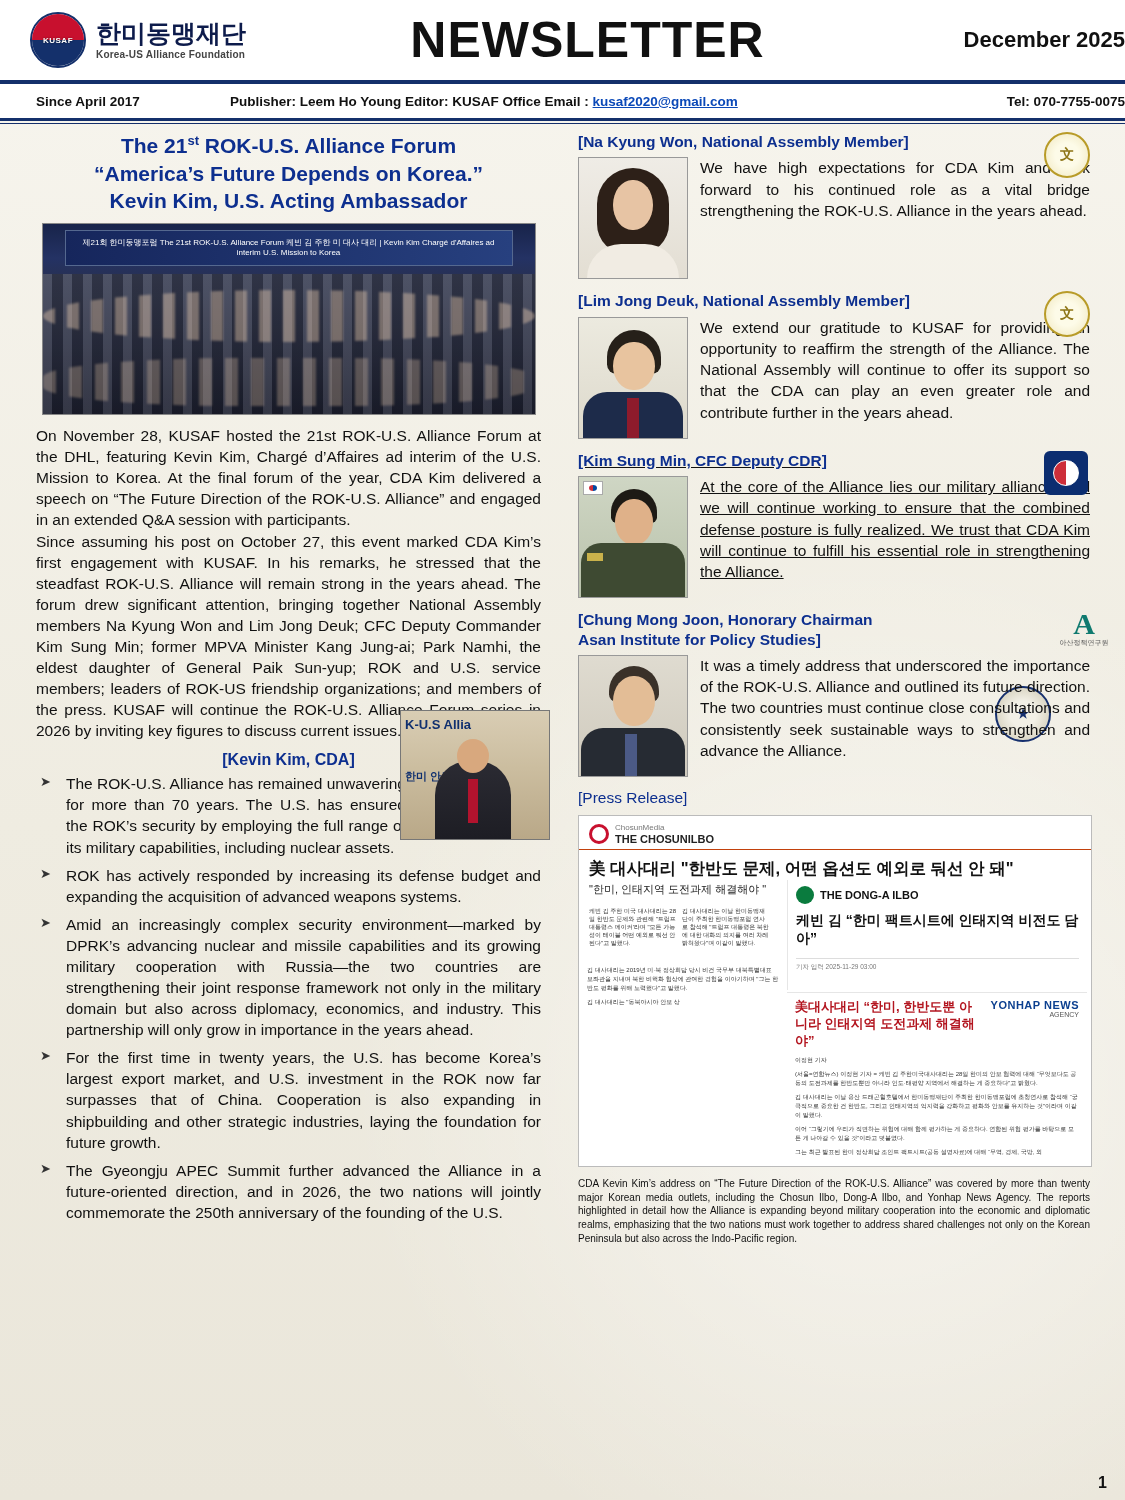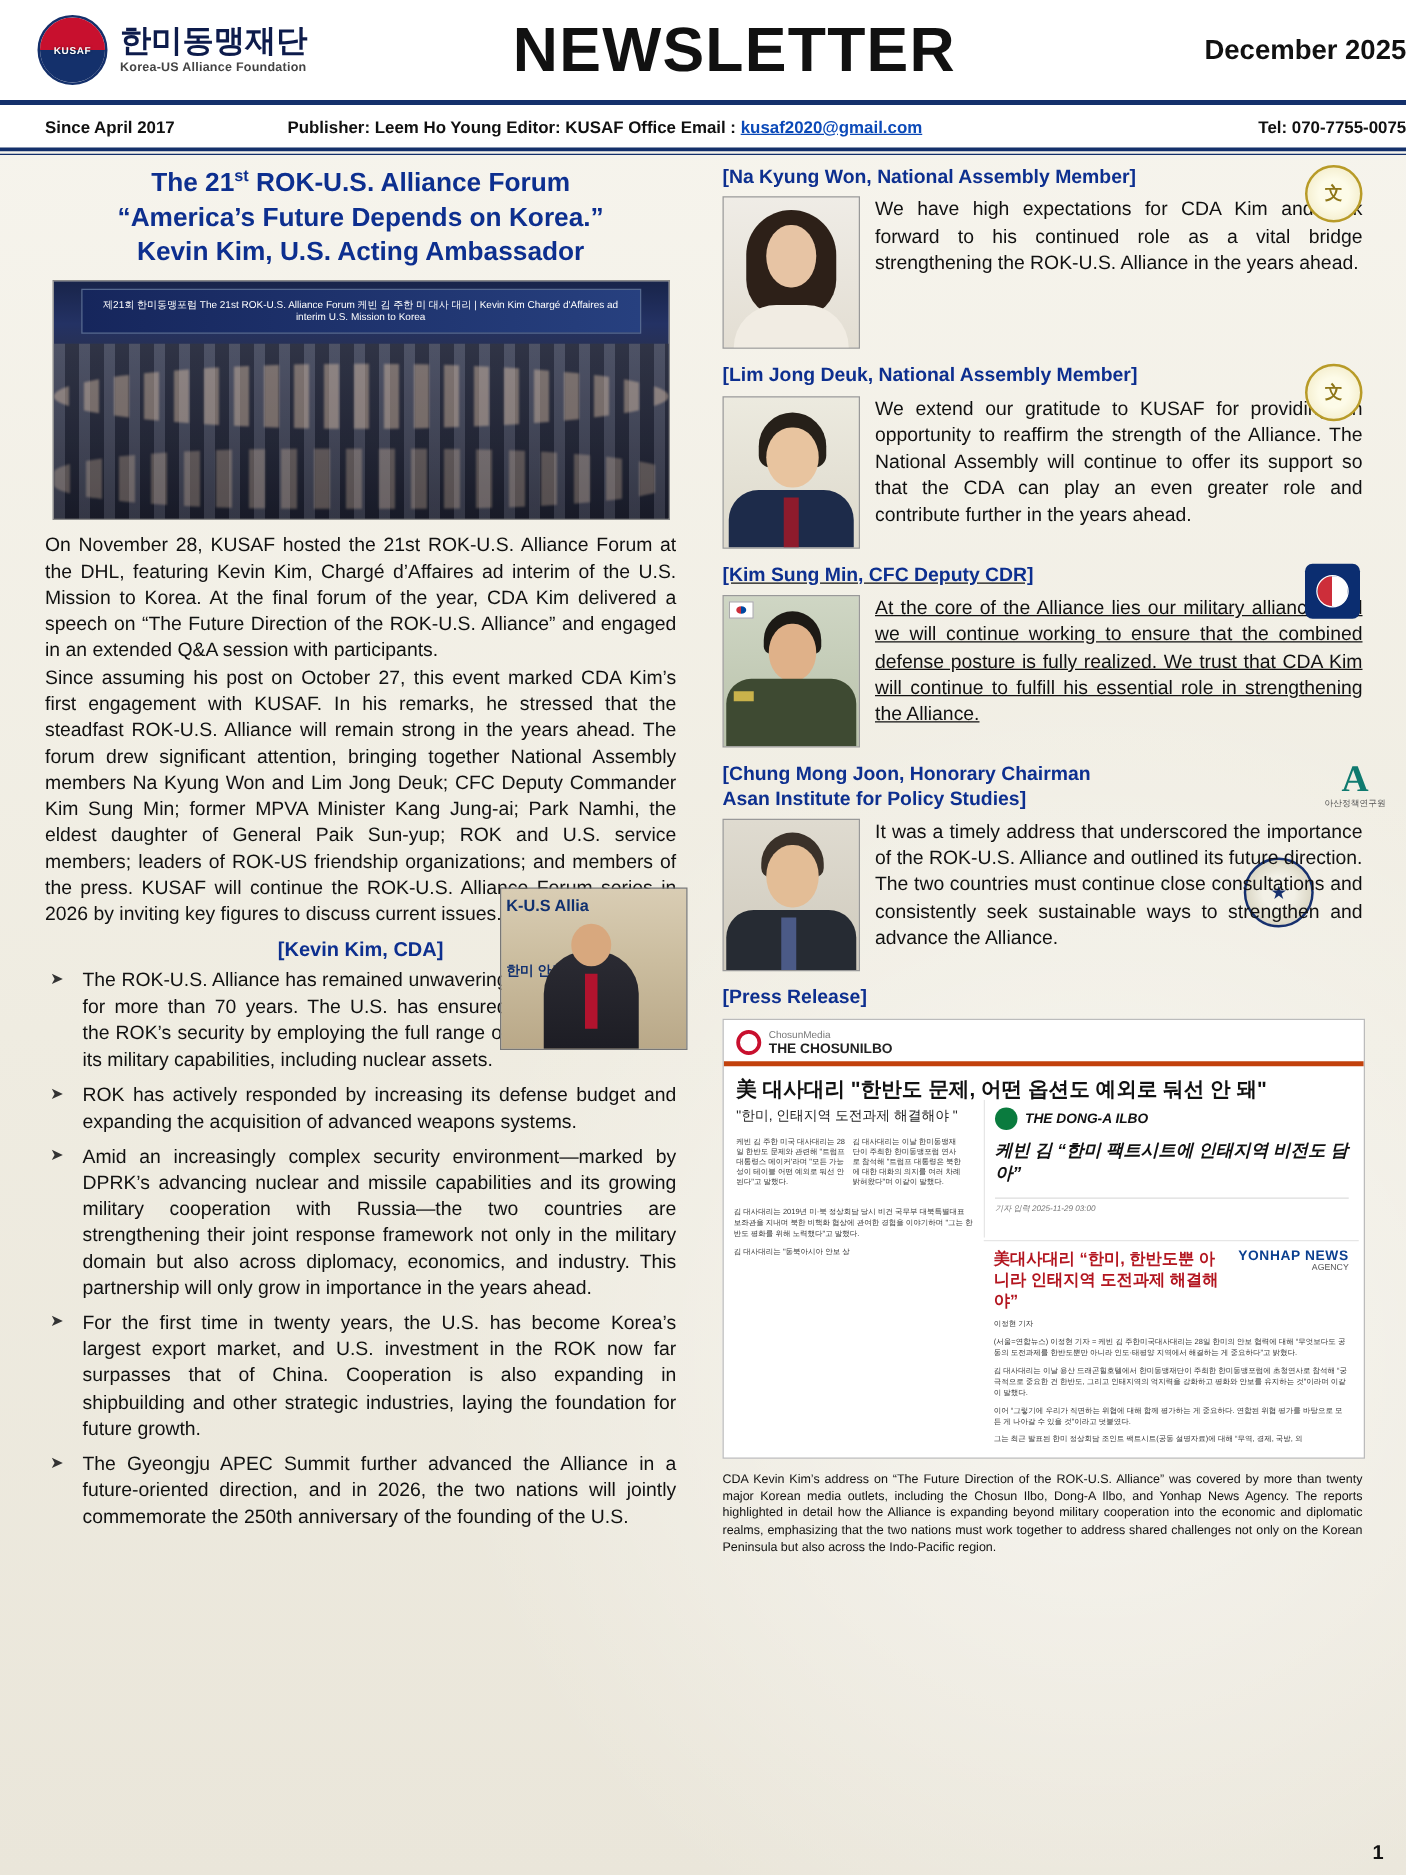--- a/index.html
+++ b/index.html
@@ -186,35 +186,35 @@
     background:linear-gradient(90deg,#cd2e3a 50%,#fff 50%);
     border:1px solid #fff;
   }
   .emblem-asan{
     width:60px;height:44px;display:flex;flex-direction:column;align-items:center;justify-content:center;
   }
   .emblem-asan .a{font-size:30px;color:#0f7a6f;font-weight:bold;line-height:.8;font-family:"Liberation Serif",serif;}
   .emblem-asan .sub{font-size:7px;color:#555;margin-top:2px;}
 
   
-  .press-head{color:#0d2f8f;font-weight:bold;font-size:15.5px;margin:6px 0 8px 0;}
+  .press-head{color:#0d2f8f;font-weight:normal;font-size:15.5px;margin:6px 0 8px 0;}
   .press-box{
     position:relative;width:512px;height:350px;background:#fff;border:1px solid #bbb;overflow:hidden;
   }
-  .chosun-bar{display:flex;align-items:center;gap:6px;padding:8px 10px 4px 10px;border-bottom:4px solid #c2410c;}
+  .chosun-bar{display:flex;align-items:center;gap:6px;padding:8px 10px 4px 10px;border-bottom:1px solid #c2410c;}
   .chosun-mark{width:20px;height:20px;border-radius:50%;border:3px solid #c8102e;box-sizing:border-box;}
   .chosun-name{font-size:8px;color:#777;line-height:1.1;}
   .chosun-name b{display:block;font-size:11px;color:#222;}
   .chosun-headline{font-size:16.5px;font-weight:bold;padding:8px 10px 2px 10px;color:#111;}
   .chosun-sub{font-size:11px;padding:0 10px 6px 10px;color:#222;}
   .kcols{display:flex;gap:6px;padding:4px 10px;font-size:6px;color:#333;line-height:1.35;width:200px;box-sizing:border-box;}
   .kcols div{flex:1;}
   .donga-panel{
     position:absolute;left:208px;top:64px;width:300px;height:110px;background:#fff;border-left:1px solid #e6e6e6;
-    padding:6px 8px;box-sizing:border-box;font-style:italic;
+    padding:6px 8px;box-sizing:border-box;
   }
   .donga-top{display:flex;align-items:center;gap:6px;}
   .donga-mark{width:18px;height:18px;border-radius:50%;background:#0a7b3e;}
   .donga-name{font-size:11px;font-weight:bold;color:#111;}
   .donga-head{font-size:14px;font-weight:bold;margin-top:8px;color:#111;}
   .donga-meta{font-size:6.5px;color:#777;margin-top:10px;border-top:1px solid #ddd;padding-top:4px;}
   .yonhap-panel{
     position:absolute;left:208px;top:176px;width:300px;height:172px;background:#fff;border-top:1px solid #e6e6e6;
     padding:6px 8px;box-sizing:border-box;
   }

